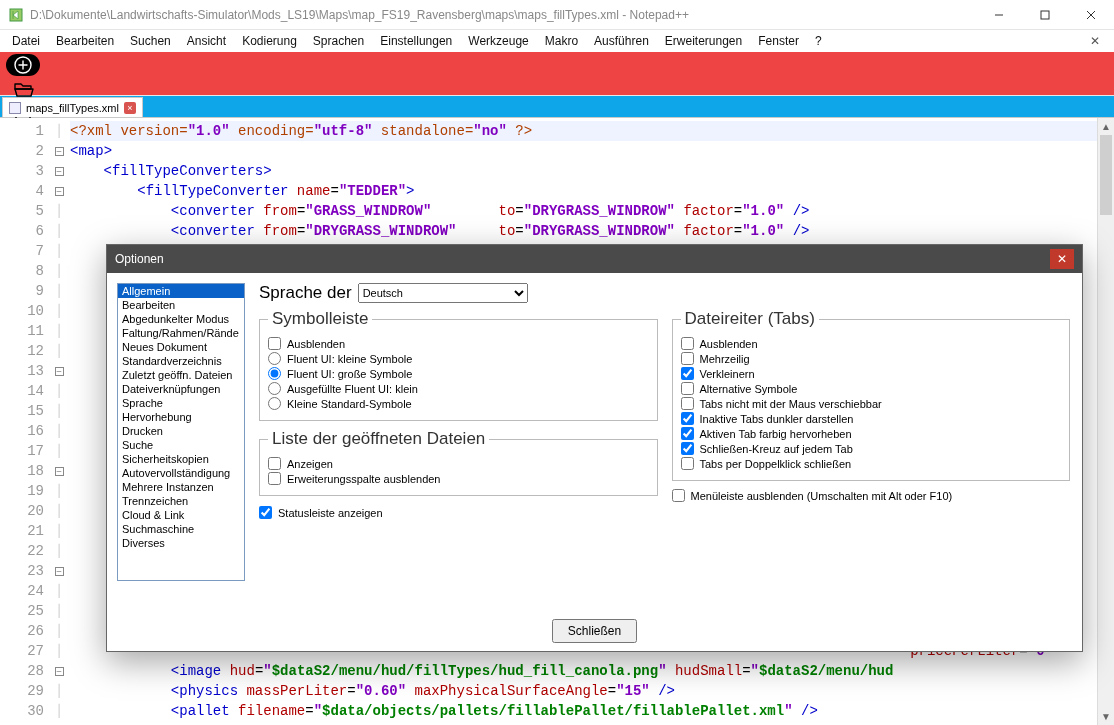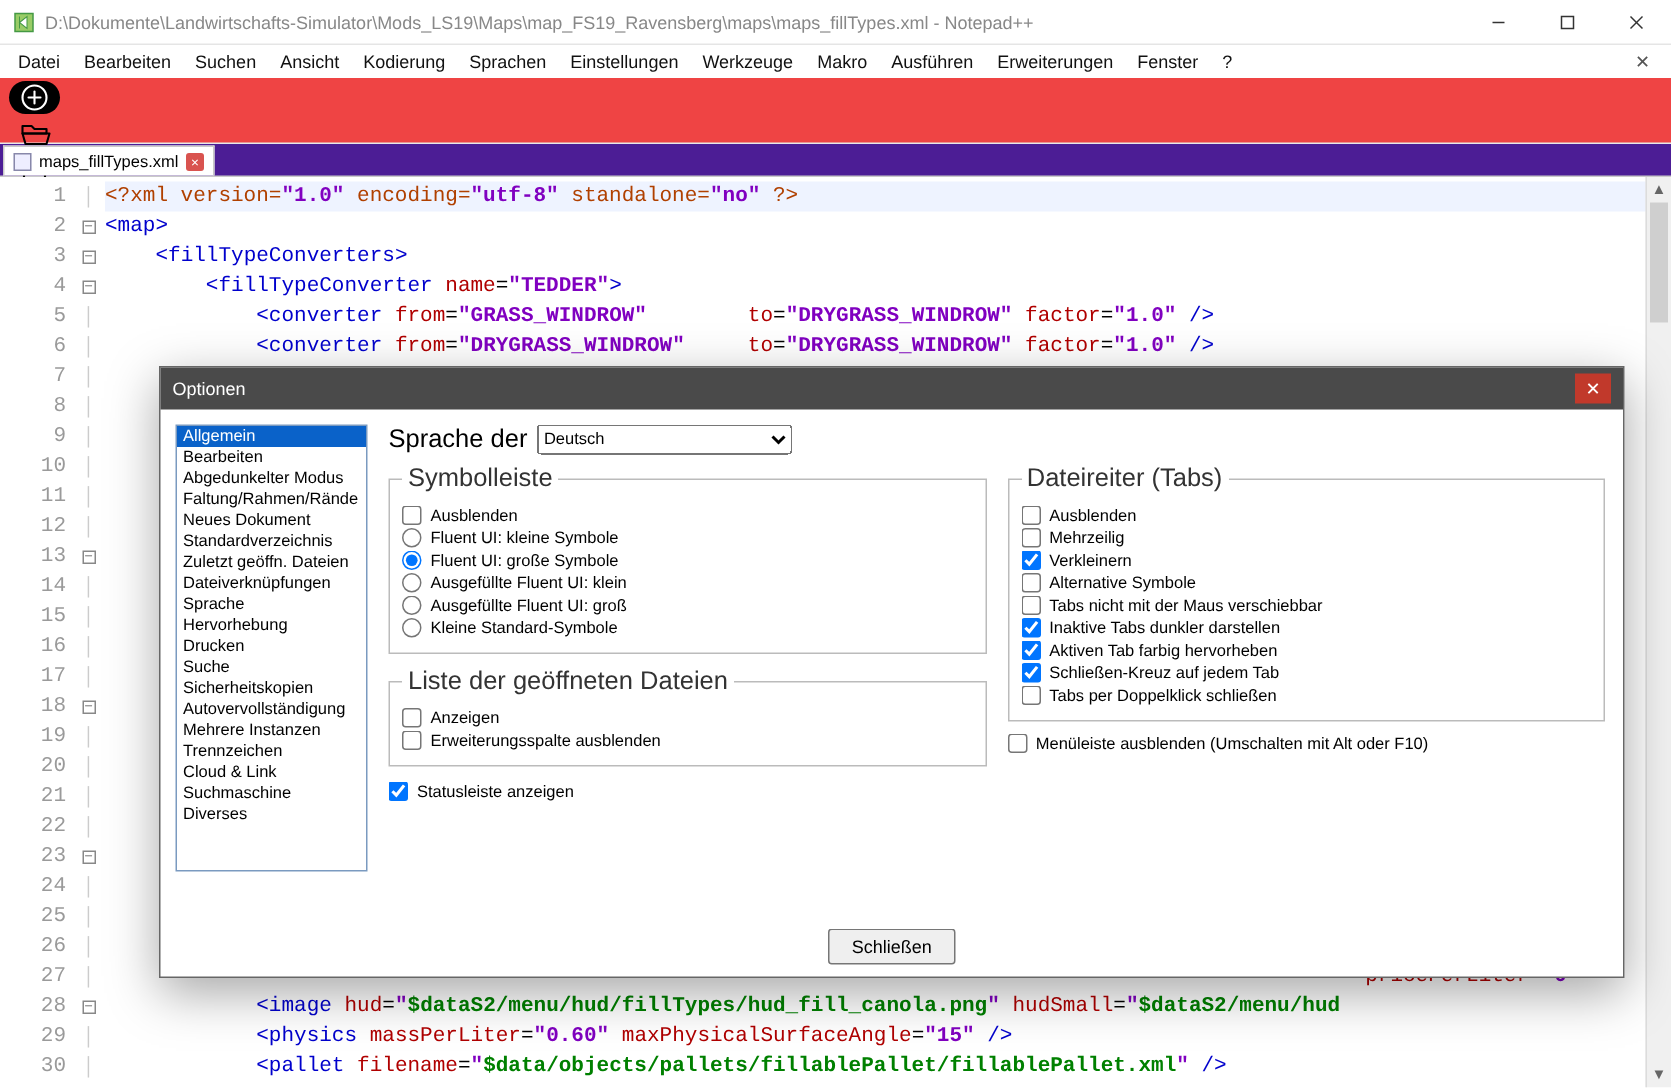--- a/index.html
+++ b/index.html
@@ -20,21 +20,21 @@
 
   
   .toolbar { height:44px; display:flex; align-items:flex-start; padding:2px 6px; gap:2px; background:#ef4444; border-bottom:1px solid #e8e8e8;flex-direction:column;}
   .tool-btn { width:34px; height:34px; border-radius:12px; display:flex; align-items:center; justify-content:center; color:#222;}
   .tool-btn.filled { background:#000; color:#fff;}
   .tool-sep { width:10px;}
   .tool-btn svg { width:22px; height:22px; stroke:#000; stroke-width:1.4; fill:none; stroke-linecap:round; stroke-linejoin:round;}
   .tool-btn.filled svg{stroke:#fff;}
 
   
-  .tabbar { height:22px; background:#4c1d95; border-bottom:1px solid #c9c9c9; display:flex; align-items:flex-end; padding-left:2px;}
+  .tabbar { height:22px; background:#0ea5e9; border-bottom:1px solid #c9c9c9; display:flex; align-items:flex-end; padding-left:2px;}
   .tab { height:20px; background:#fff; border:1px solid #c9c9c9; border-bottom:none; display:flex; align-items:center; padding:0 6px; font-size:11px; gap:5px;}
   .tab .file-icon{ width:12px; height:12px; background:#eef; border:1px solid #88a;}
   .tab .x { width:12px; height:12px; background:#d9534f; color:#fff; font-size:9px; display:flex; align-items:center; justify-content:center; border-radius:2px;}
 
   
   .editor-wrap { position:relative; height:608px; display:flex; }
   .gutter { width:50px; background:#fff; border-right:0; text-align:right; color:#9a9a9a; font-family:"Consolas","Courier New",monospace; font-size:14px; line-height:20px; padding:3px 6px 0 0;}
   .fold { width:18px; background:#fff; font-family:monospace; font-size:12px; line-height:20px; color:#888; padding-top:3px;}
   .fold div{height:20px; display:flex;align-items:center;justify-content:center;}
   .fold .box{width:9px;height:9px;border:1px solid #888;display:flex;align-items:center;justify-content:center;font-size:9px;line-height:1;}
@@ -489,24 +489,20 @@
             <div class="row">
                 <input type="radio" name="tb" checked="" style="">
                 <span>Fluent UI: große Symbole</span>
               </div>
             <div class="row">
                 <input type="radio" name="tb" style="">
                 <span>Ausgefüllte Fluent UI: klein</span>
               </div>
             <div class="row">
                 <input type="radio" name="tb" style="">
-                <span>Ausgefüllte Fluent UI: groß</span>
-              </div>
-            <div class="row">
-                <input type="radio" name="tb" style="">
                 <span>Kleine Standard-Symbole</span>
               </div>
           </fieldset>
           <fieldset>
             <legend>Liste der geöffneten Dateien</legend>
             <div class="row">
                 <input type="checkbox" style="">
                 <span>Anzeigen</span>
               </div>
             <div class="row">

